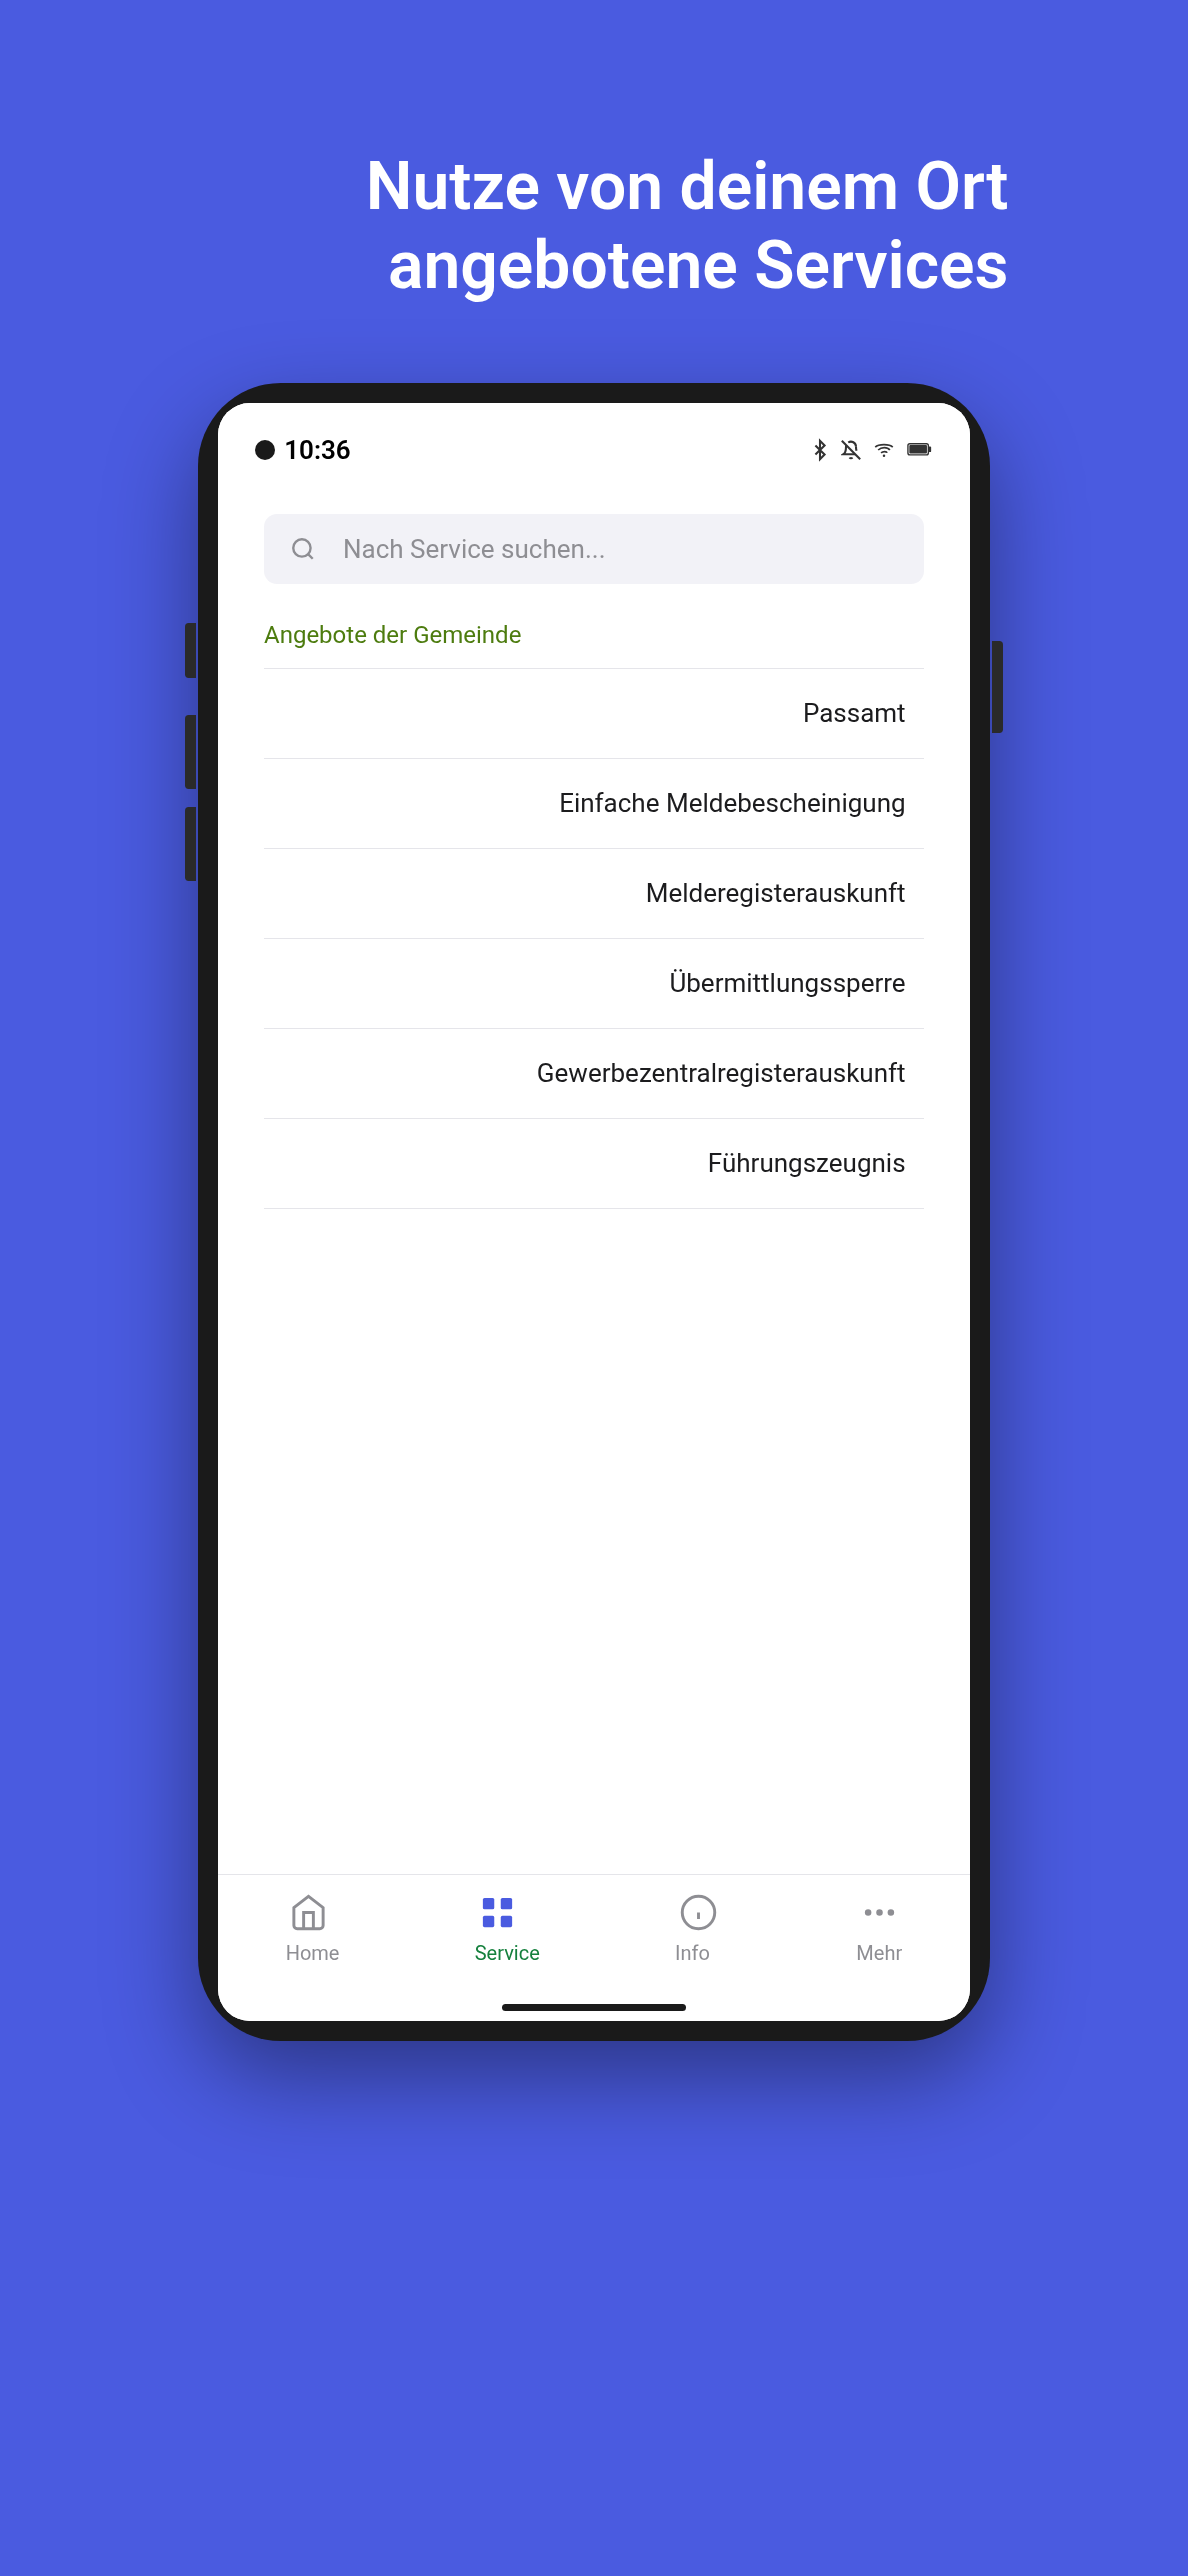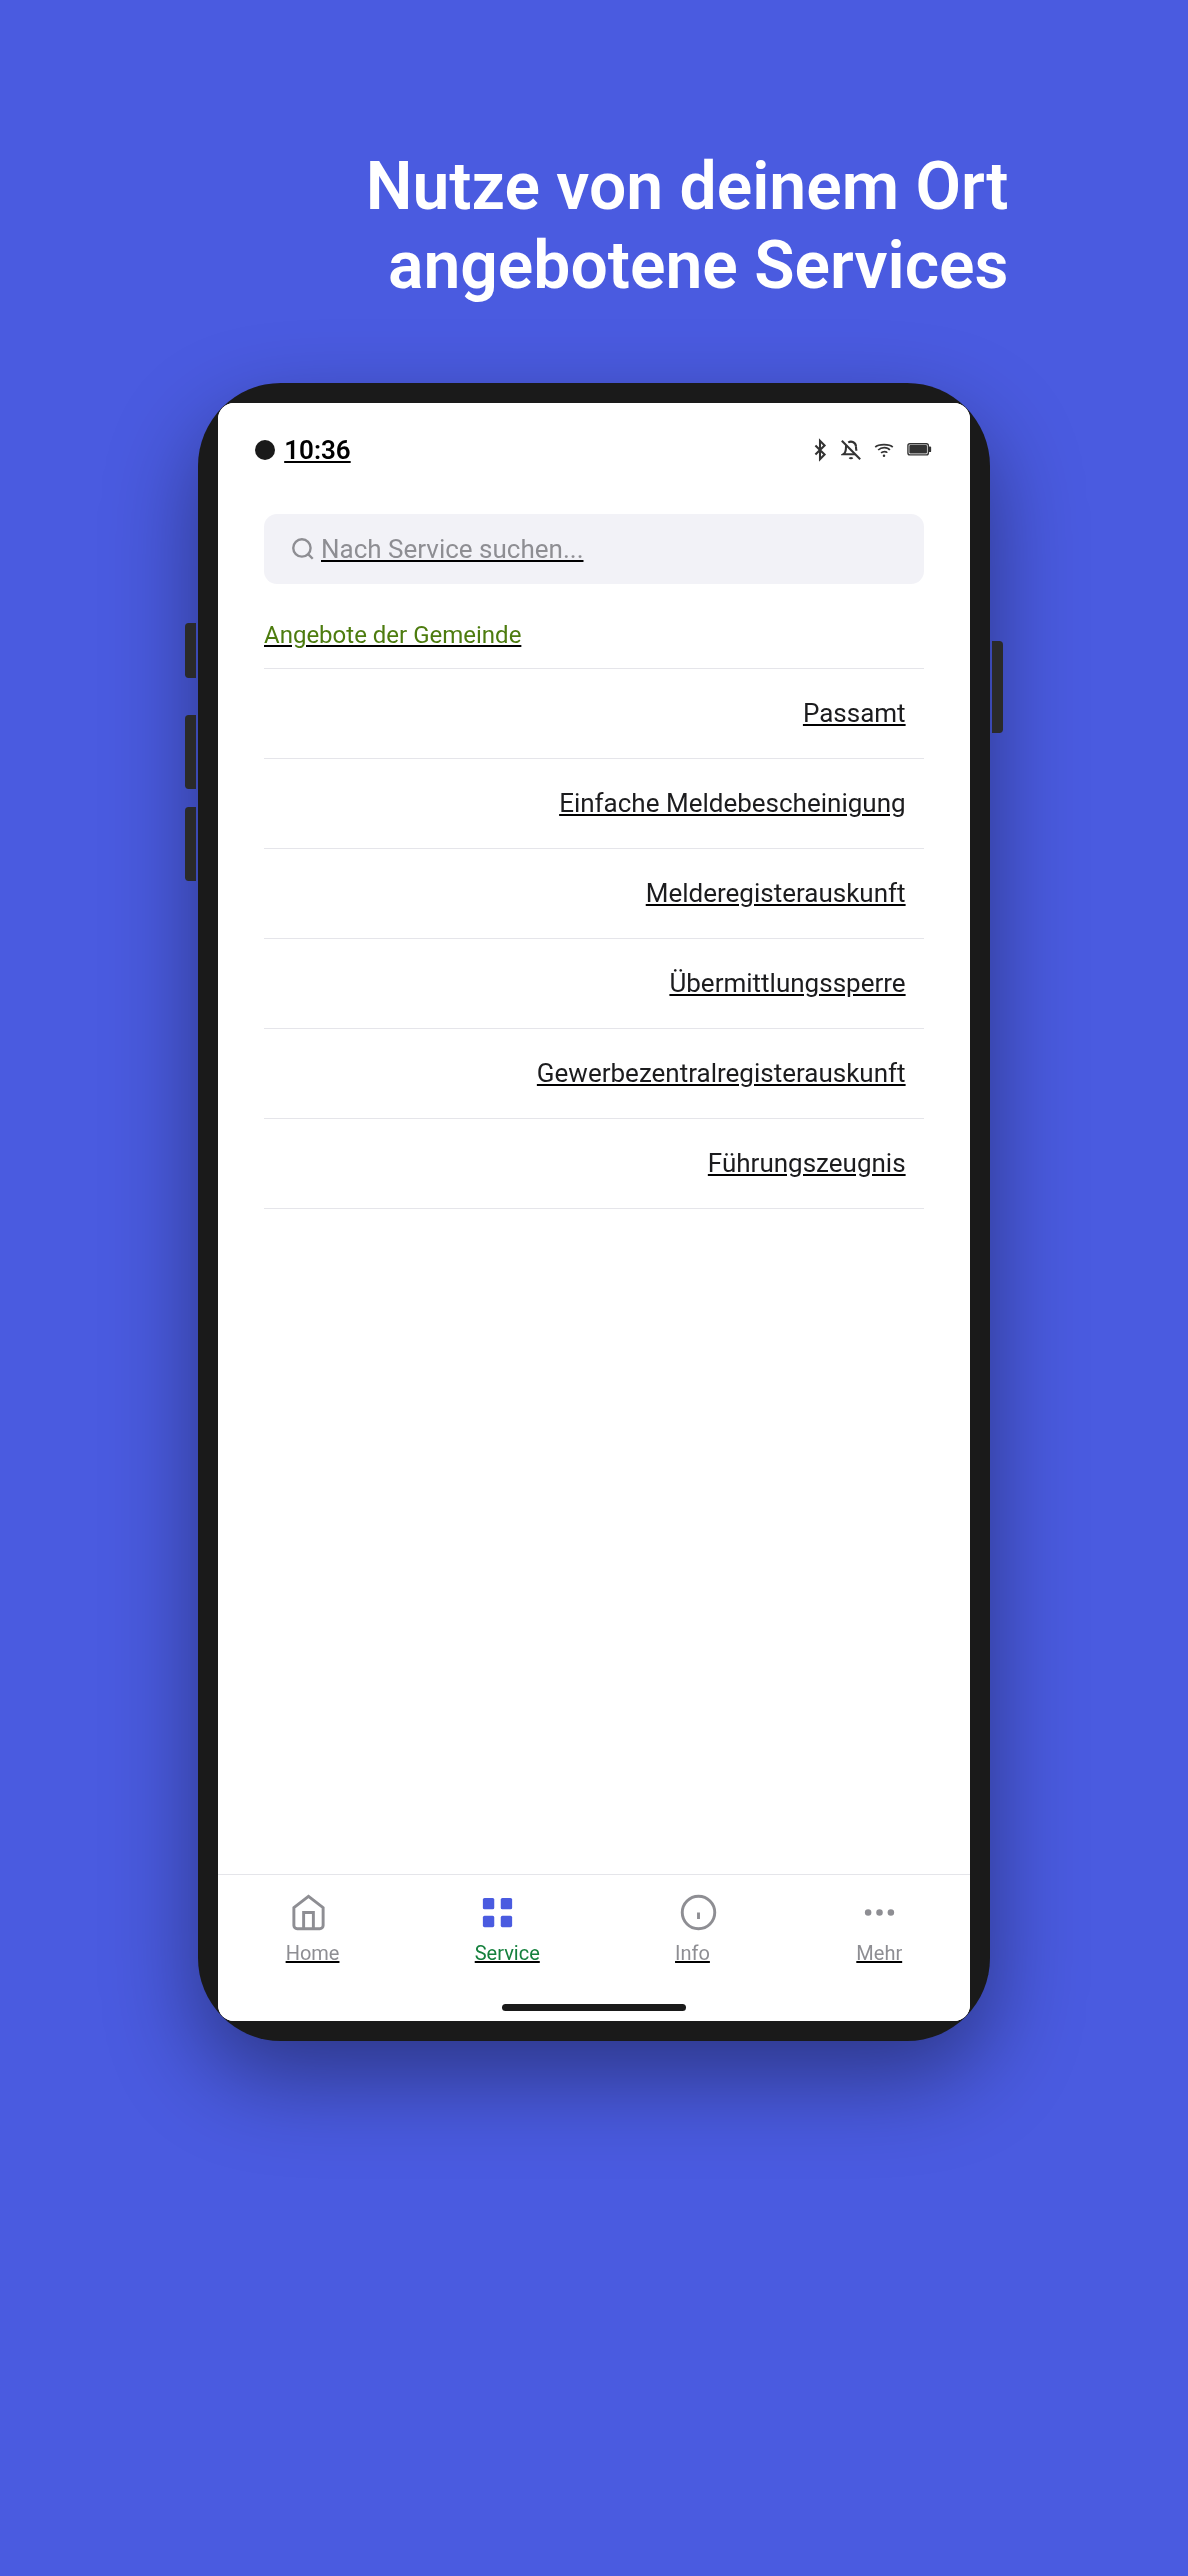--- a/index.html
+++ b/index.html
@@ -80,25 +80,24 @@
       width: 11px;
       height: 74px;
       background: #2a2a2a;
       border-radius: 3.7px 0 0 3.7px;
     }
 
     .phone-inner {
       width: 100%;
       height: 100%;
       background: white;
-      border-radius: 16px;
+      border-radius: 32px;
       overflow: hidden;
       display: flex;
       flex-direction: column;
-      text-decoration: underline;
     }
 
     
     .status-bar {
       height: 74px;
       background: white;
       display: flex;
       align-items: center;
       justify-content: space-between;
       padding: 18.4px 37px 0 37px;
@@ -135,21 +134,21 @@
       flex-direction: column;
       padding: 37px 46px 0 46px;
     }
 
     .search-bar {
       background: #f2f2f7;
       border-radius: 13px;
       padding: 20px 26px;
       display: flex;
       align-items: center;
-      gap: 5px;
+      gap: 27px;
       margin-bottom: 37px;
     }
 
     .search-placeholder {
       font-size: 26px;
       color: #8e8e93;
     }
 
     .section-label {
       font-size: 24px;

